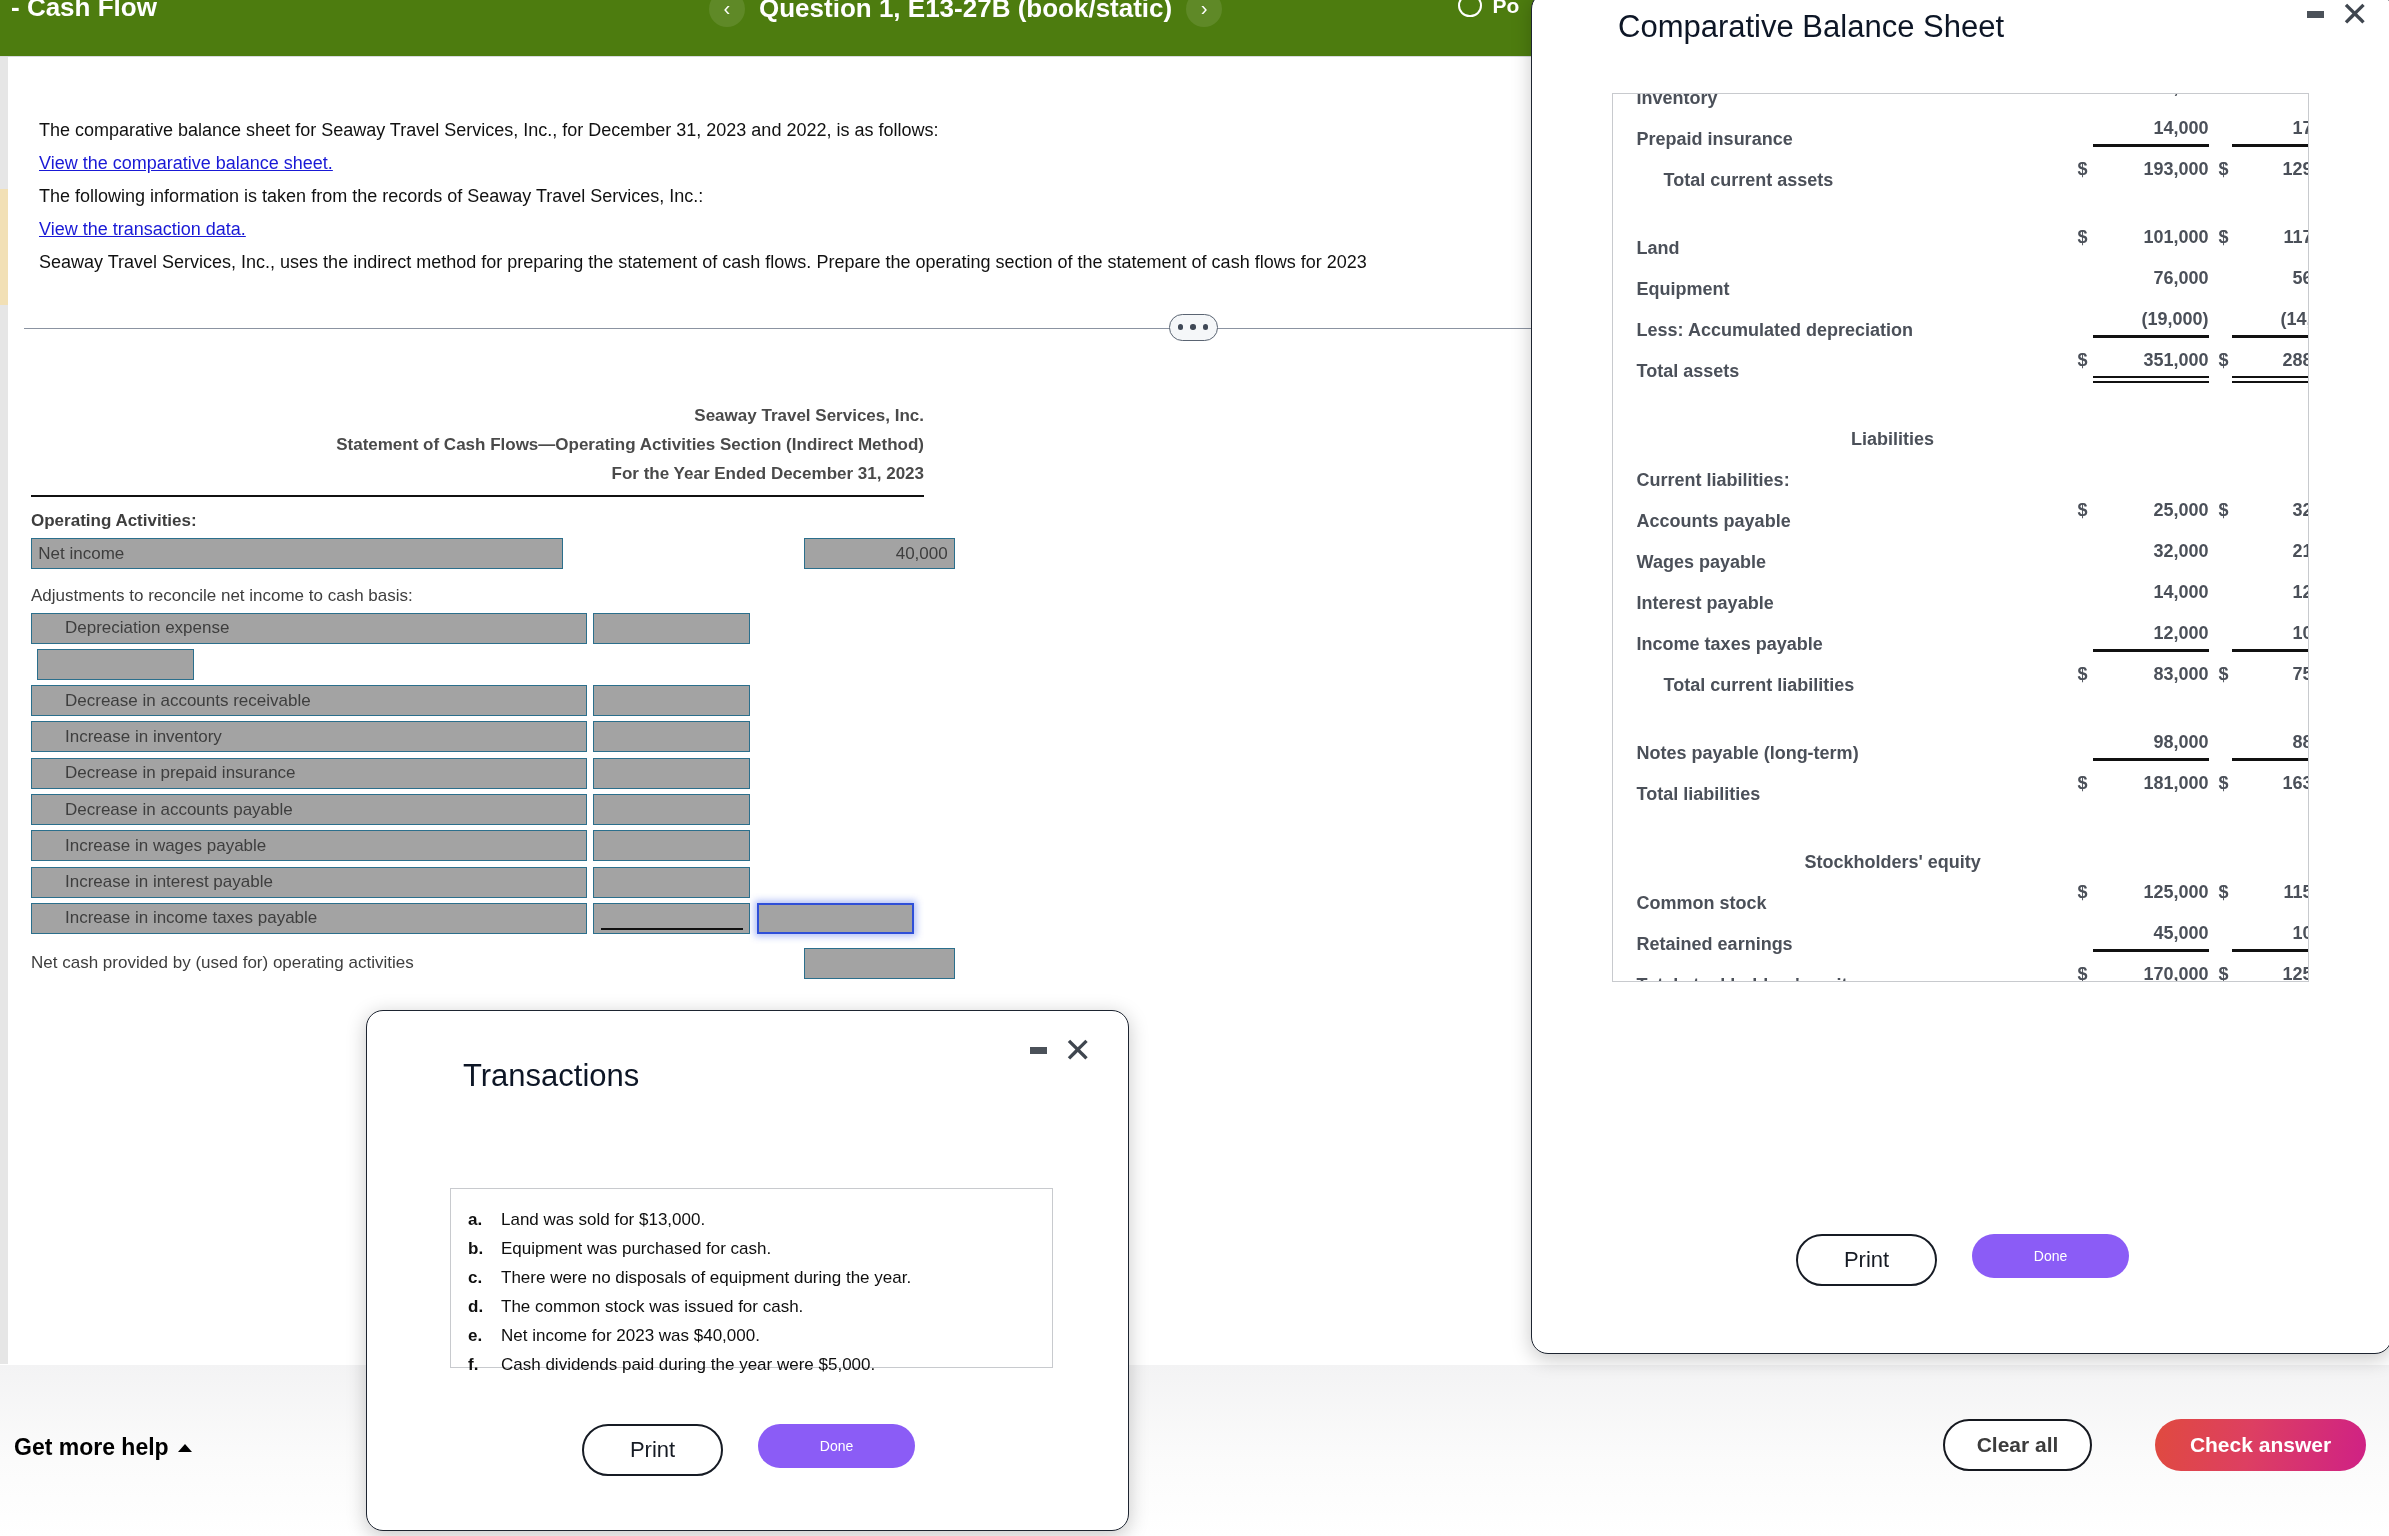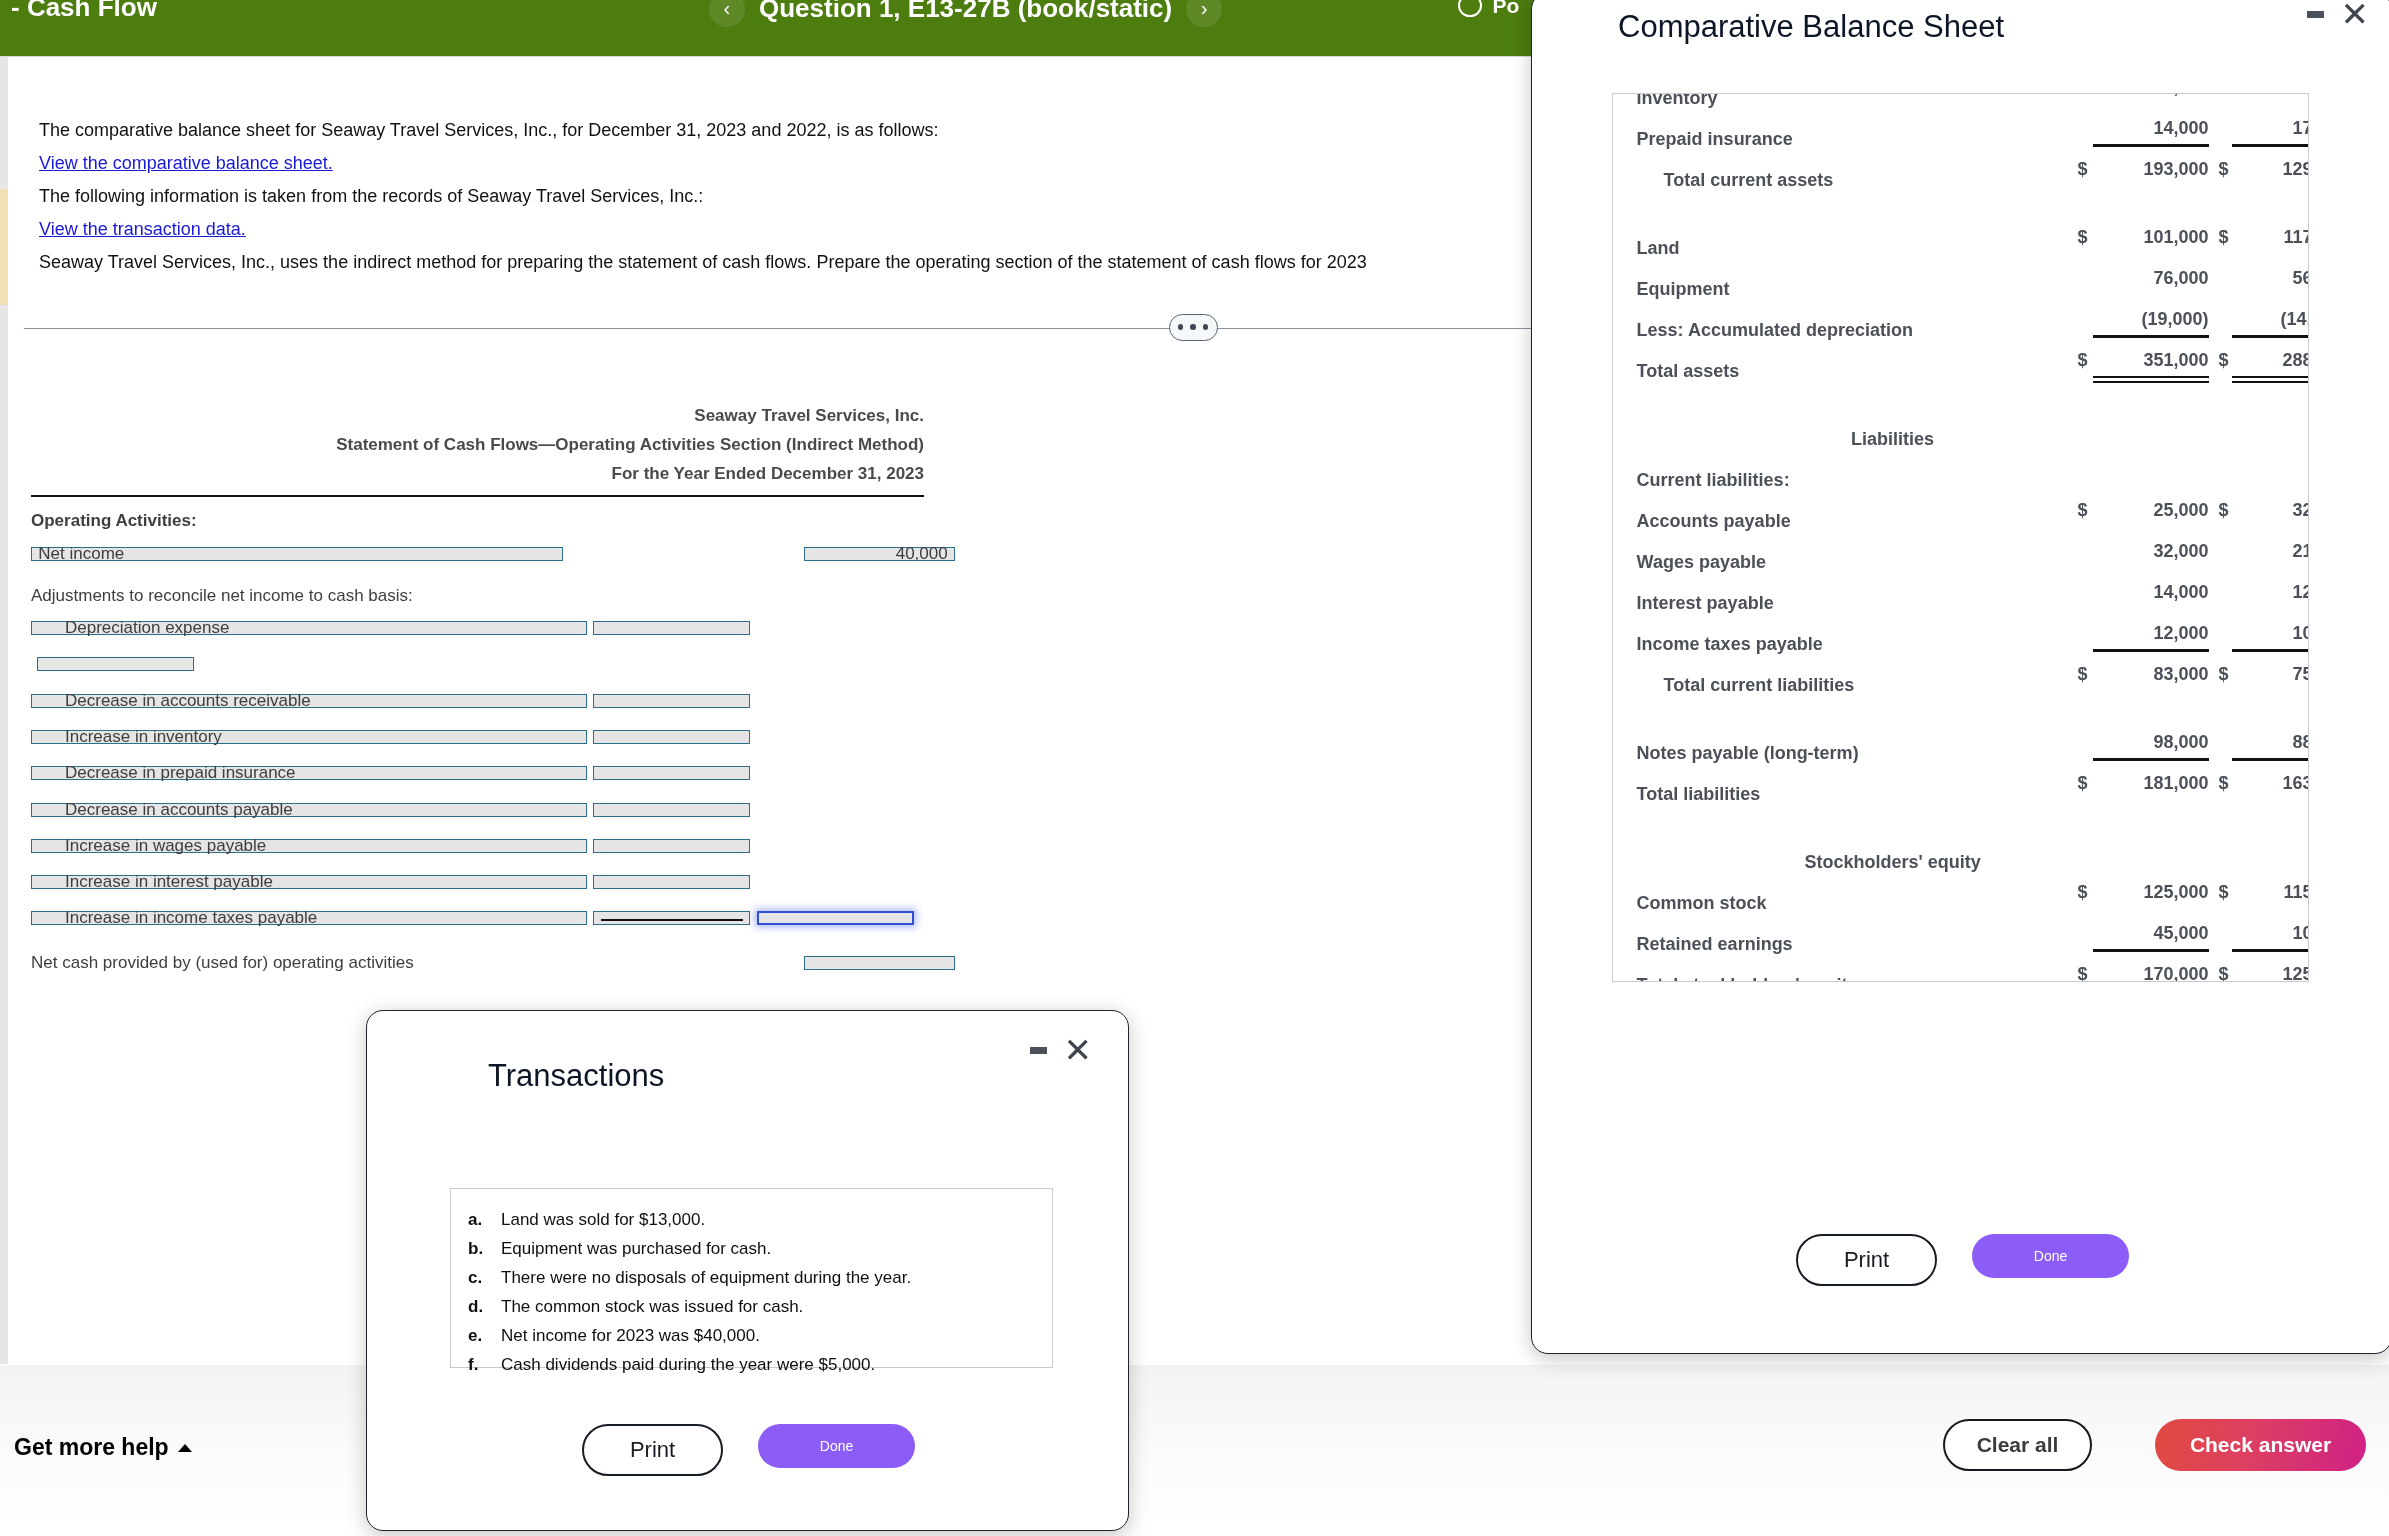--- a/index.html
+++ b/index.html
@@ -68,21 +68,21 @@
   .ws-title { text-align: right; font-size: 17px; font-weight: bold; color: #4a4a4a; line-height: 29px; padding-right: 0; }
   .ws-title.c1 { width: 893px; }
   .ws-rule { width: 893px; height: 2.3px; background: #111; margin-top: 7px; }
 
   .ws-section { font-size: 17px; font-weight: bold; color:#3e3e3e; margin-top: 9.4px; line-height: 27px; }
   .ws-plain  { font-size: 17px; color:#3e3e3e; line-height: 27px; }
 
   .ws-row { display:flex; align-items:center; height: 34px; margin-top: 3.1px; }
   .ws-row.tight { margin-top: 2.3px; }
   .fld {
-    border: 1.6px solid #2b6f8c; background:#e5e5e5; height: 14px;
+    border: 1.6px solid #2b6f8c; background:#a3a3a3; height: 31px;
     font-size: 17px; color:#3e3e3e; display:flex; align-items:center;
     padding: 0 6.3px; font-family:"Liberation Sans", sans-serif;
   }
   .fld.lbl  { width: 556px; }
   .fld.lbl.indent { padding-left: 33px; }
   .fld.amt  { width: 157px; justify-content: flex-end; margin-left: 6.3px; }
   .fld.amt2 { width: 157px; justify-content: flex-end; margin-left: 85px; }
   .fld.focused { border: 2.3px solid #2f4fd8; box-shadow: 0 0 7px 3.1px rgba(80,110,235,0.45); }
   .amt-underline { position: relative; }
   .amt-underline::after {
@@ -154,21 +154,21 @@
     width: 141px; height: 52px; border-radius: 26px; border: 2.3px solid #161b24;
     background:#fff; color:#161b24; font-size: 22px; display:flex; align-items:center; justify-content:center; cursor:pointer;
   }
   .btn-done {
     width: 157px; height: 44px; border-radius: 26px; border:none;
     background:#8b5cf6; color:#fff; font-size: 14px; display:flex; align-items:center; justify-content:center; cursor:pointer;
   }
 
   
   #txModal { left: 366px; top: 1010px; width: 763px; height: 521px; }
-  #txModal .modal-title { position:absolute; left: 96px; top: 47px; font-size: 31px; margin-left: 25px; }
+  #txModal .modal-title { position:absolute; left: 96px; top: 47px; font-size: 31px; }
   #txModal .win-ctrls { right: 36px; top: 28px; }
   .tx-box {
     position:absolute; left: 83px; top: 177px; width: 603px; height: 180px;
     border: 1.6px solid #c8cace; background:#fff; padding: 15.7px 17px;
   }
   .tx-item { display:flex; font-size: 17px; color:#0f0f0f; line-height: 29px; }
   .tx-key { width: 33px; font-weight: bold; }
   #txModal .mbtns { position:absolute; left: 0; top: 413px; width: 763px; display:flex; justify-content:center; gap: 35px; }
 </style>
 </head>

